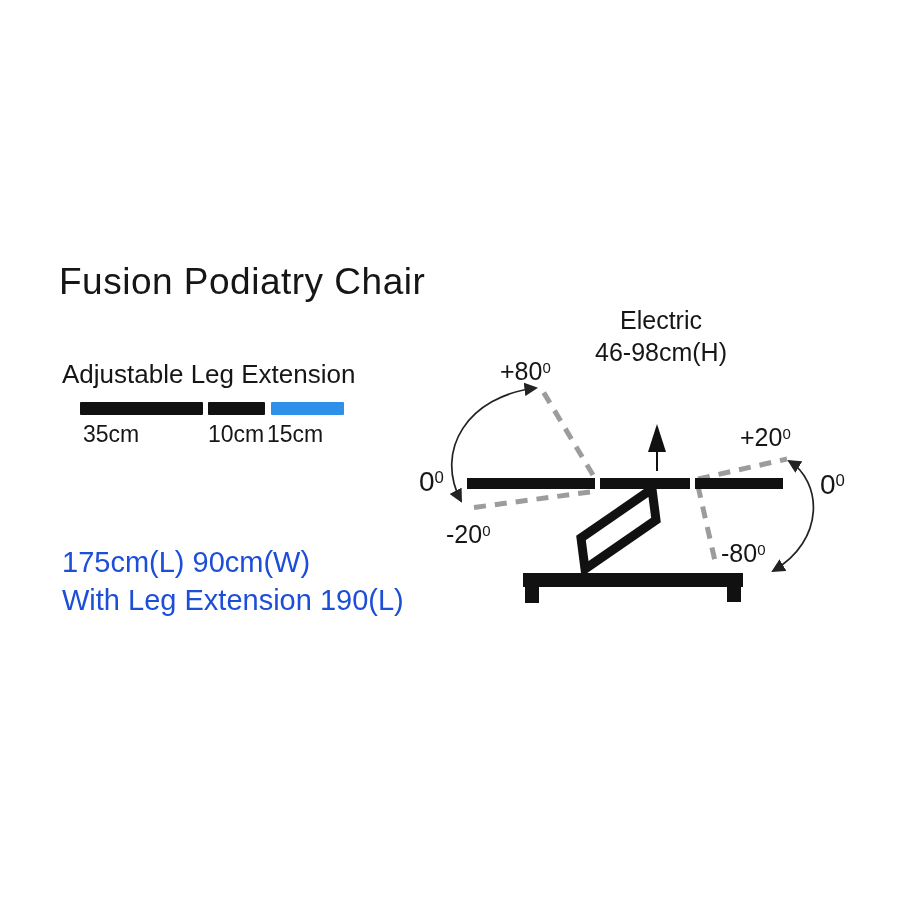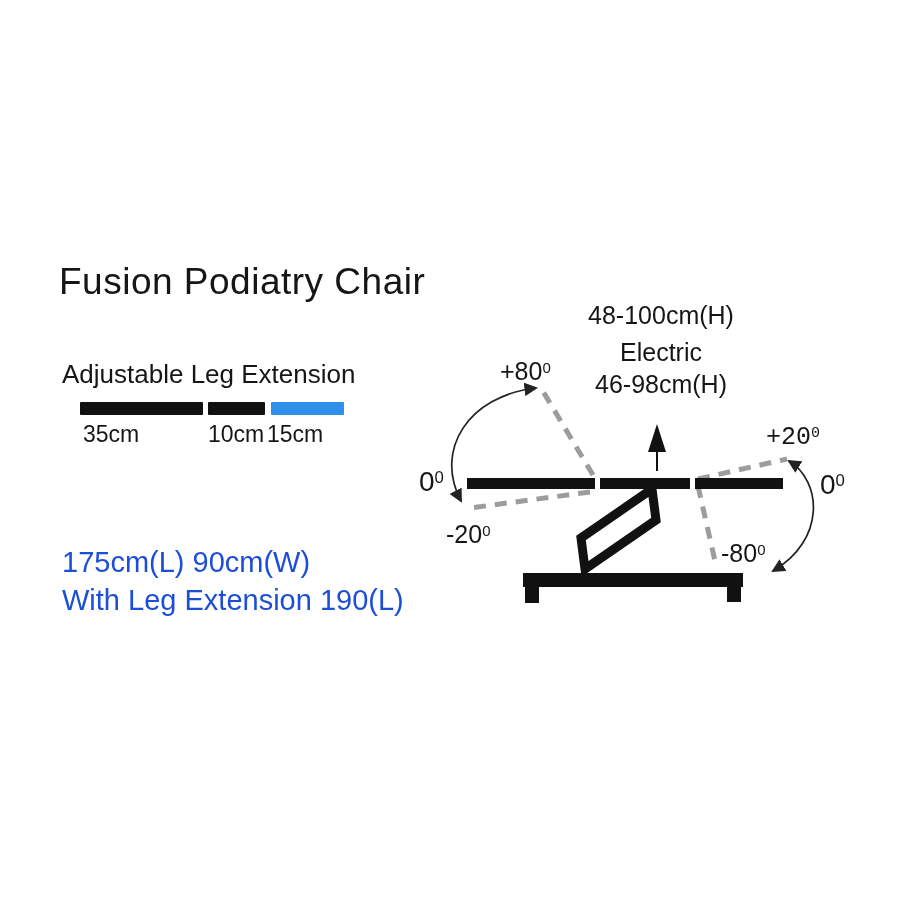--- a/index.html
+++ b/index.html
@@ -55,21 +55,21 @@
     position: absolute;
     font-size: 25px; line-height: 1;
     color: #161616;
     white-space: nowrap;
   }
   .angle sup { font-size: 60%; vertical-align: 0.5em; line-height: 0; }
   .angle-zero { font-size: 28px; }
   .a-backrest-up   { left: 500px; top: 359px; }
   .a-backrest-zero { left: 419px; top: 468px; }
   .a-backrest-down { left: 446px; top: 522px; }
-  .a-legrest-up    { left: 766px; top: 425px; font-family: Liberation Mono, monospace; }
+  .a-legrest-up    { left: 740px; top: 425px; }
   .a-legrest-zero  { left: 820px; top: 471px; }
   .a-legrest-down  { left: 721px; top: 541px; }
 
   svg .ink { fill: #111111; }
   svg .stroke-ink { stroke: #111111; }
 </style>
 </head>
 <body>
 
 <div id="stage">
@@ -80,21 +80,20 @@
 
   <div class="bar bar-35" style="background: rgb(17, 17, 17);"></div>
   <div class="bar bar-10" style="background: rgb(17, 17, 17);"></div>
   <div class="bar bar-15" style="background: rgb(46, 144, 232);"></div>
 
   <span class="bar-label bl-35">35cm</span>
   <span class="bar-label bl-10">10cm</span>
   <span class="bar-label bl-15">15cm</span>
 
   <div class="abs lift-spec">
-    <div>48-100cm(H)</div>
     <div class="stanza2">Electric</div>
     <div>46-98cm(H)</div>
   </div>
 
   <div class="abs dims">
     <div>175cm(L) 90cm(W)</div>
     <div>With Leg Extension 190(L)</div>
   </div>
 
   <div class="angle a-backrest-up">

